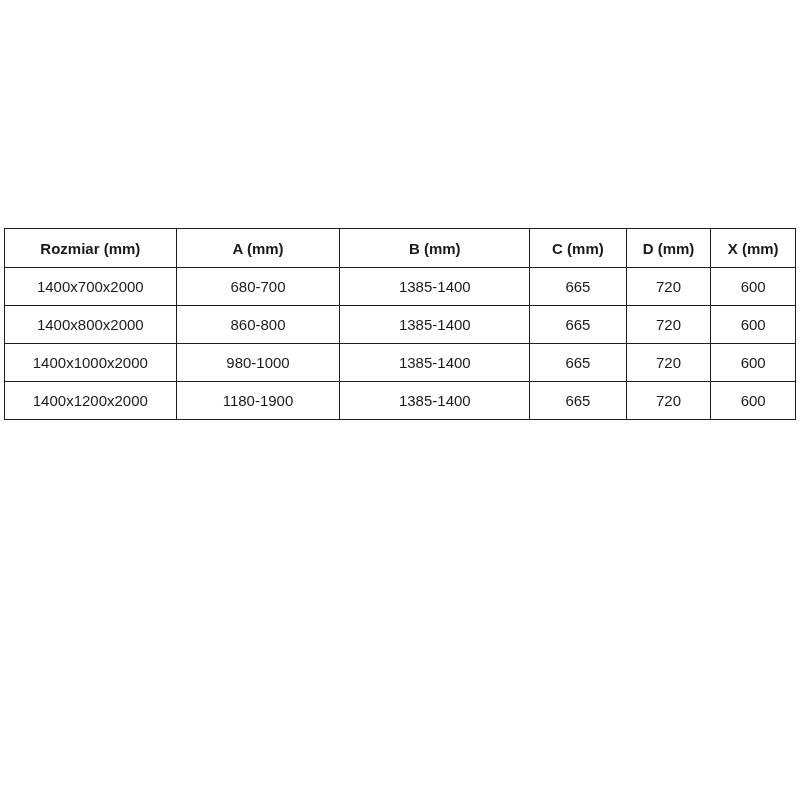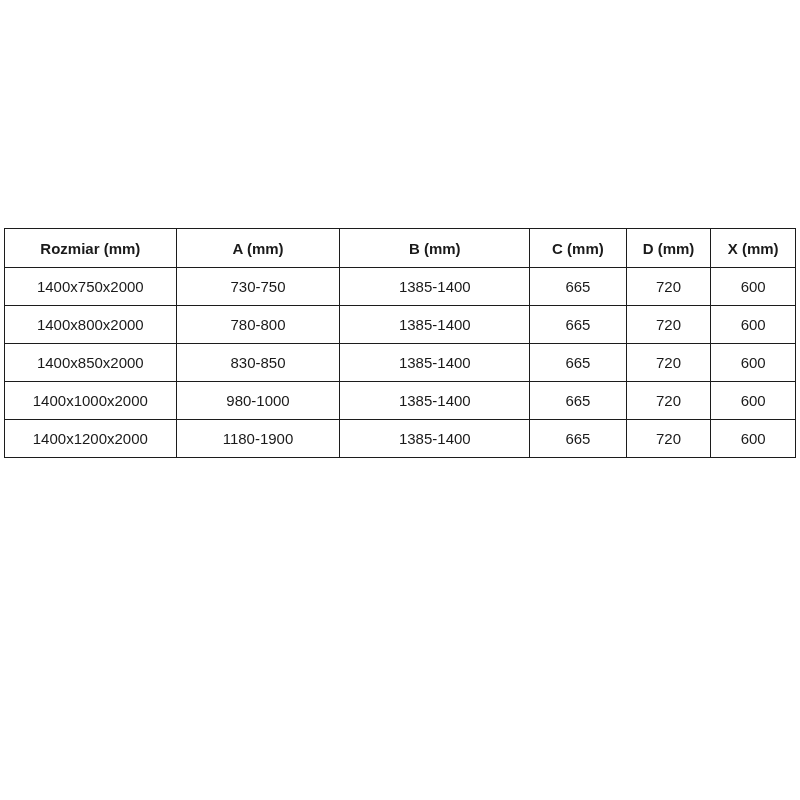--- a/index.html
+++ b/index.html
@@ -70,38 +70,30 @@
             <th>Rozmiar (mm)</th>
             <th>A (mm)</th>
             <th>B (mm)</th>
             <th>C (mm)</th>
             <th>D (mm)</th>
             <th>X (mm)</th>
           </tr>
       </thead>
       <tbody id="table-body">
           <tr>
-            <td>1400x750x2000</td>
-            <td>730-750</td>
+            <td>1400x700x2000</td>
+            <td>680-700</td>
             <td>1385-1400</td>
             <td>665</td>
             <td>720</td>
             <td>600</td>
           </tr>
           <tr>
             <td>1400x800x2000</td>
-            <td>780-800</td>
-            <td>1385-1400</td>
-            <td>665</td>
-            <td>720</td>
-            <td>600</td>
-          </tr>
-          <tr>
-            <td>1400x850x2000</td>
-            <td>830-850</td>
+            <td>860-800</td>
             <td>1385-1400</td>
             <td>665</td>
             <td>720</td>
             <td>600</td>
           </tr>
           <tr>
             <td>1400x1000x2000</td>
             <td>980-1000</td>
             <td>1385-1400</td>
             <td>665</td>

